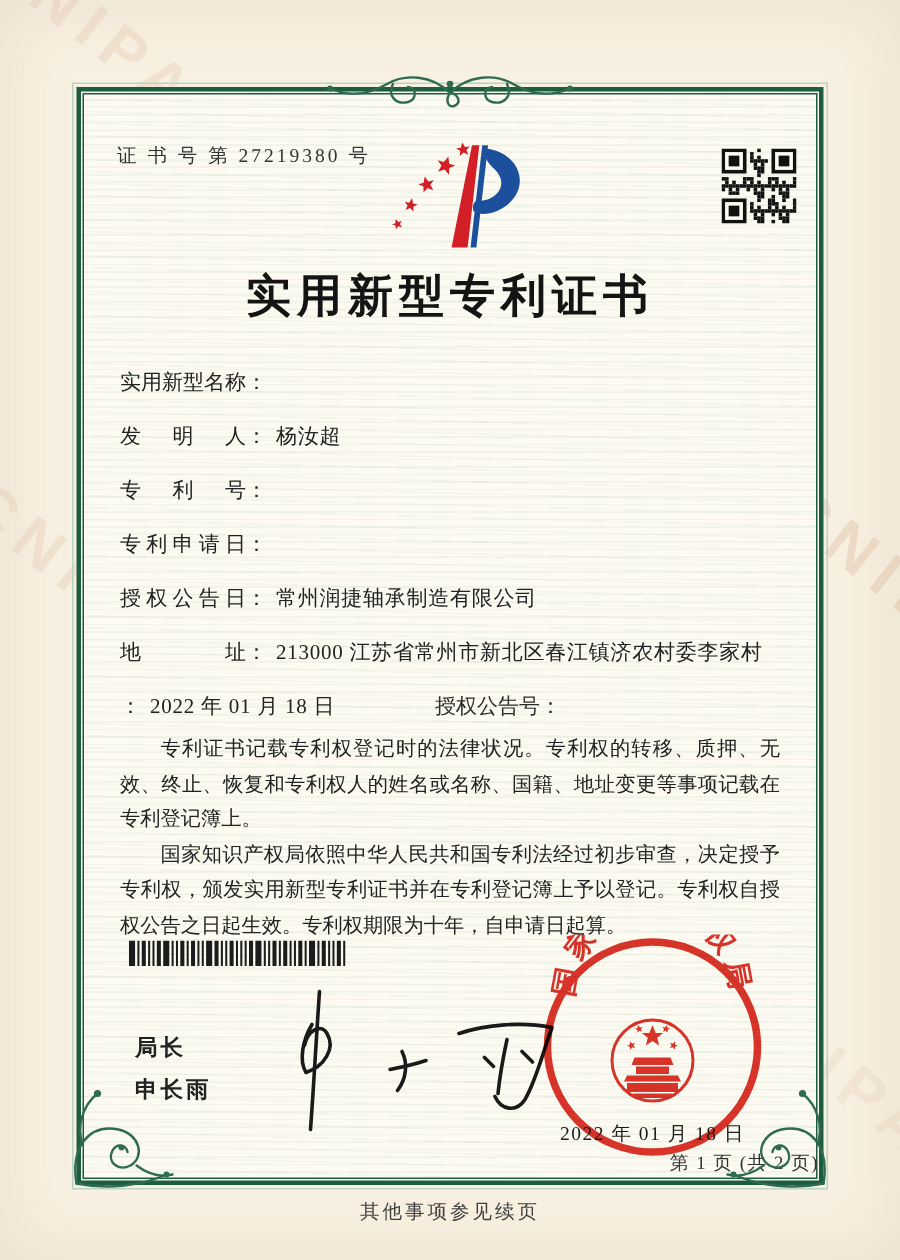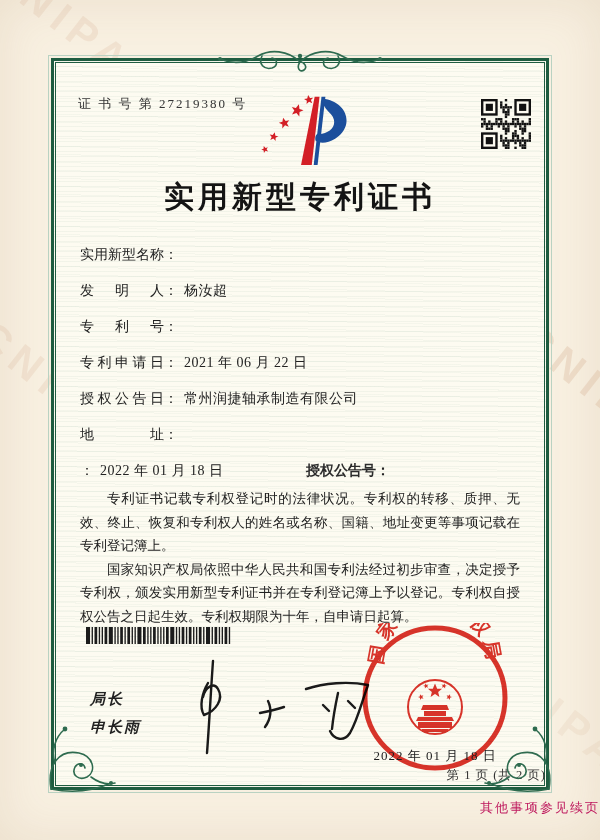--- a/index.html
+++ b/index.html
@@ -74,53 +74,52 @@
 
   .fields { position:absolute; left:26px; top:176px; right:26px; }
   .frow { height:36px; display:flex; align-items:center; font-size:14px; }
   .jlbl {
     display:inline-block; width:84px;
     text-align:justify; text-align-last:justify;
     color:#222;
   }
   .colon { margin-right:6px; color:#222; }
   .fval { color:#222; letter-spacing:0.5px; }
-  .pair2 { margin-left:56px; display:flex; align-items:center;font-weight:bold; }
+  .pair2 { margin-left:40px; display:flex; align-items:center; }
 
   .paras {
     position:absolute; left:26px; right:26px; top:426px;
     font-size:13.5px; line-height:23.5px; text-align:justify; color:#222;
   }
   .paras p { text-indent:2em; }
 
   .barcode { position:absolute; left:32px; top:566px; width:156px; height:17px; }
 
   .director {
     position:absolute; left:36px; top:624px;
     font-family:"Liberation Sans",sans-serif;
     font-size:15px; font-weight:600; color:#222; line-height:28px;
     letter-spacing:2px;
-    font-style:italic;
   }
   .signature { position:absolute; left:118px; top:588px; z-index:3; }
 
   .seal { position:absolute; left:306px; top:562px; z-index:3; mix-blend-mode:multiply; }
   .seal-date {
     position:absolute; left:306px; top:686px; width:150px;
     text-align:center; font-size:13px; color:#1c1c1c; letter-spacing:1px; z-index:4;
   }
 
   .footer-page {
     position:absolute; left:0; right:0; top:706px;
     text-align:right; font-size:12.5px; color:#333; letter-spacing:1px;
   }
 
   .note-below {
     position:absolute; left:0; right:0; top:799px;
-    text-align:right; font-size:13px; color:#be185d; letter-spacing:2px; z-index:1;
+    text-align:center; font-size:13px; color:#404040; letter-spacing:2px; z-index:1;
   }
 </style>
 </head>
 <body>
 
 <div class="watermark w1">CNIPA</div>
 <div class="watermark w2">CNIPA</div>
 <div class="watermark w3">CNIPA</div>
 <div class="watermark w4">CNIPA</div>
 <div class="watermark w5">CNIPA</div>
@@ -337,30 +336,30 @@
         <span class="colon">：</span>
       <span class="fval">杨汝超</span>
     </div>
     <div class="frow">
       <span class="jlbl">专利号</span>
         <span class="colon">：</span>
     </div>
     <div class="frow">
       <span class="jlbl">专利申请日</span>
         <span class="colon">：</span>
-      <span class="fval">2021 年 06 月 22 日</span>
     </div>
     <div class="frow">
       <span class="jlbl">授权公告日</span>
         <span class="colon">：</span>
       <span class="fval">常州润捷轴承制造有限公司</span>
     </div>
     <div class="frow">
       <span class="jlbl">地址</span>
         <span class="colon">：</span>
+      <span class="fval">213000 江苏省常州市新北区春江镇济农村委李家村</span>
     </div>
     <div class="frow">
         <span class="colon">：</span>
       <span class="fval" style="min-width:150px;">2022 年 01 月 18 日</span>
       <span class="pair2">
         <span>授权公告号</span>
           <span class="colon">：</span>
       </span>
     </div>
   </div>

